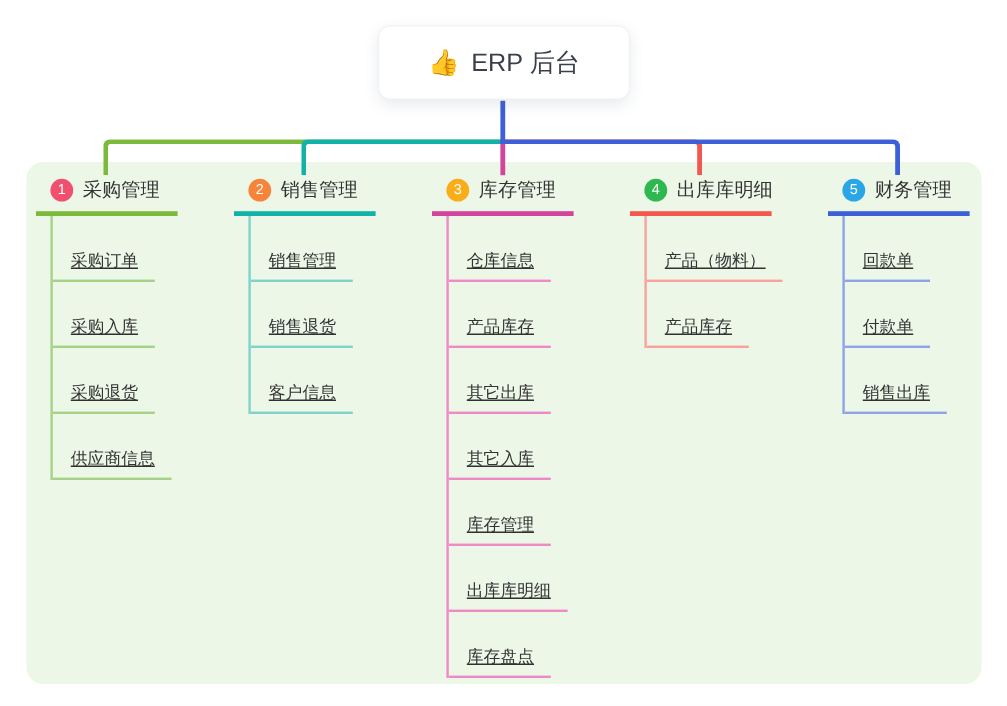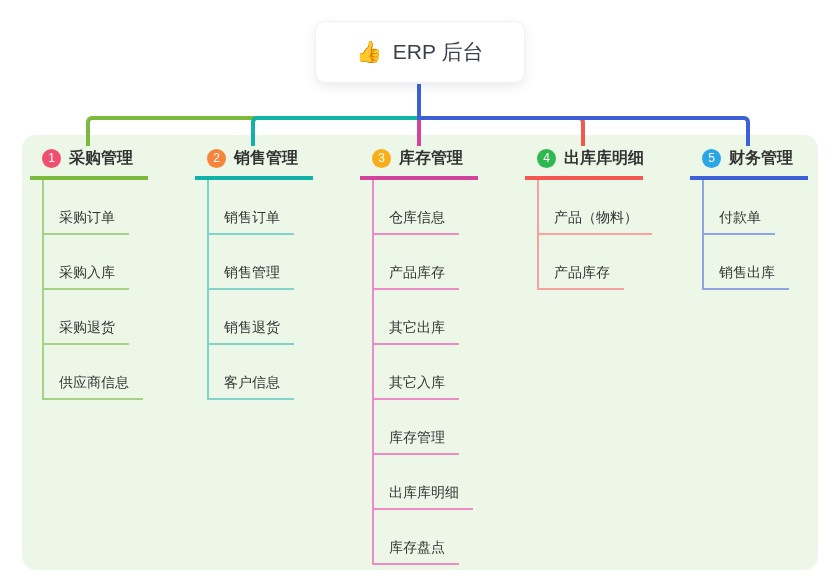--- a/index.html
+++ b/index.html
@@ -24,23 +24,23 @@
     display:flex; align-items:center; gap:8px;
     width:118px; box-sizing:border-box;
     padding:0 0 7px 12px; border-bottom:4px solid var(--main);
     cursor:default;
   }
   .badge {
     width:19px; height:19px; border-radius:50%; flex:0 0 19px;
     background:var(--badge); color:#ffffff; font-size:12px; line-height:19px;
     display:flex; align-items:center; justify-content:center;
   }
-  .branch-label { font-size:16px; font-weight:700; color:#333333; white-space:nowrap; }
+  .branch-label { font-size:16px; font-weight:400; color:#333333; white-space:nowrap; }
   .branch-items { margin-left:12px; border-left:2px solid var(--light); }
-  .item { height:55px; display:flex; align-items:flex-end; }
+  .item { height:55px; display:flex; align-items:flex-end;text-decoration:underline; }
   .item-label {
     font-size:14px; color:#333333; white-space:nowrap;
     padding:0 14px 6px 15px; border-bottom:2px solid var(--light);
   }
 </style>
 </head>
 <body>
 
 <div class="stage" style="background: rgb(255, 255, 255);">
   <div class="panel" style="background: rgb(236, 247, 232);"></div>
@@ -78,23 +78,20 @@
             <span class="item-label">供应商信息</span>
           </div>
         </div>
   </div>
       <div class="branch" style="left: 195px; --main: #11b3a8; --light: #7fd3cb; --badge: #f8843b;">
     <div class="branch-head">
       <span class="badge">2</span>
       <span class="branch-label">销售管理</span>
     </div>
     <div class="branch-items">
-          <div class="item">
-            <span class="item-label">销售订单</span>
-          </div>
           <div class="item">
             <span class="item-label">销售管理</span>
           </div>
           <div class="item">
             <span class="item-label">销售退货</span>
           </div>
           <div class="item">
             <span class="item-label">客户信息</span>
           </div>
         </div>
@@ -142,20 +139,23 @@
           </div>
         </div>
   </div>
       <div class="branch" style="left: 690px; --main: #3d5fd8; --light: #8ea4e6; --badge: #28a6e6;">
     <div class="branch-head">
       <span class="badge">5</span>
       <span class="branch-label">财务管理</span>
     </div>
     <div class="branch-items">
           <div class="item">
+            <span class="item-label">回款单</span>
+          </div>
+          <div class="item">
             <span class="item-label">付款单</span>
           </div>
           <div class="item">
             <span class="item-label">销售出库</span>
           </div>
         </div>
   </div>
     </div>
 </div>
 

